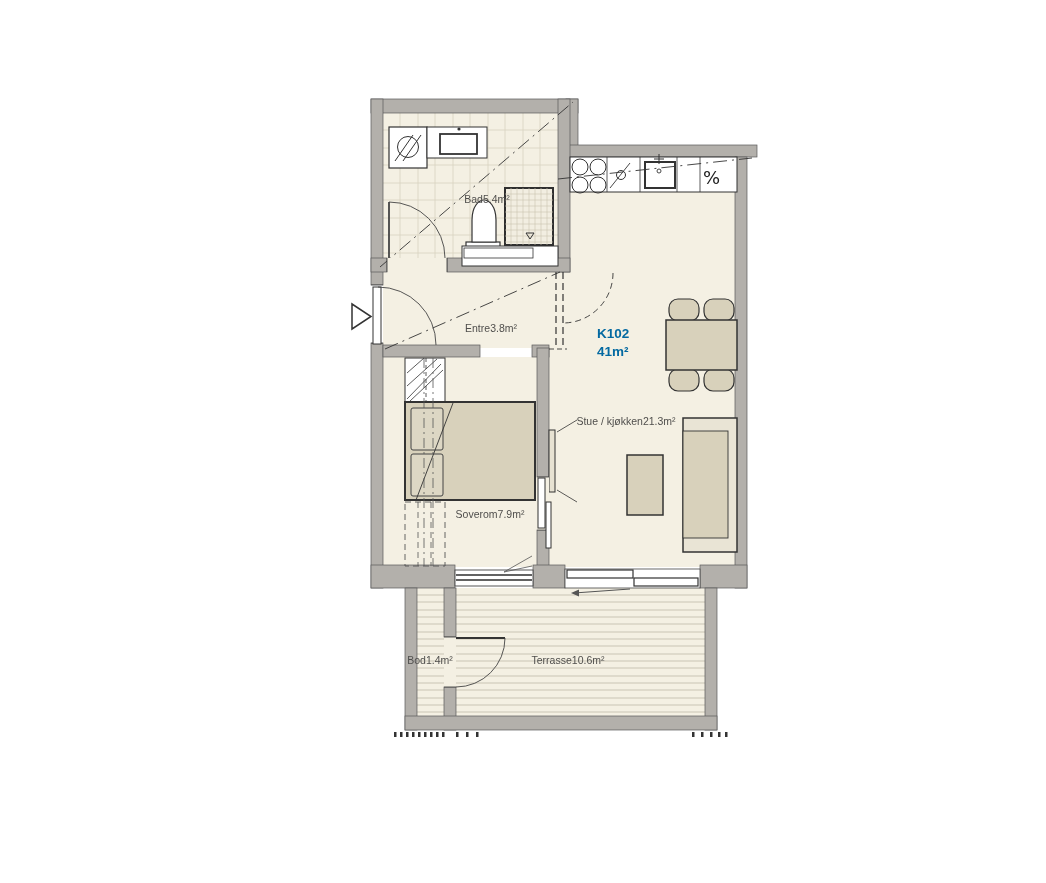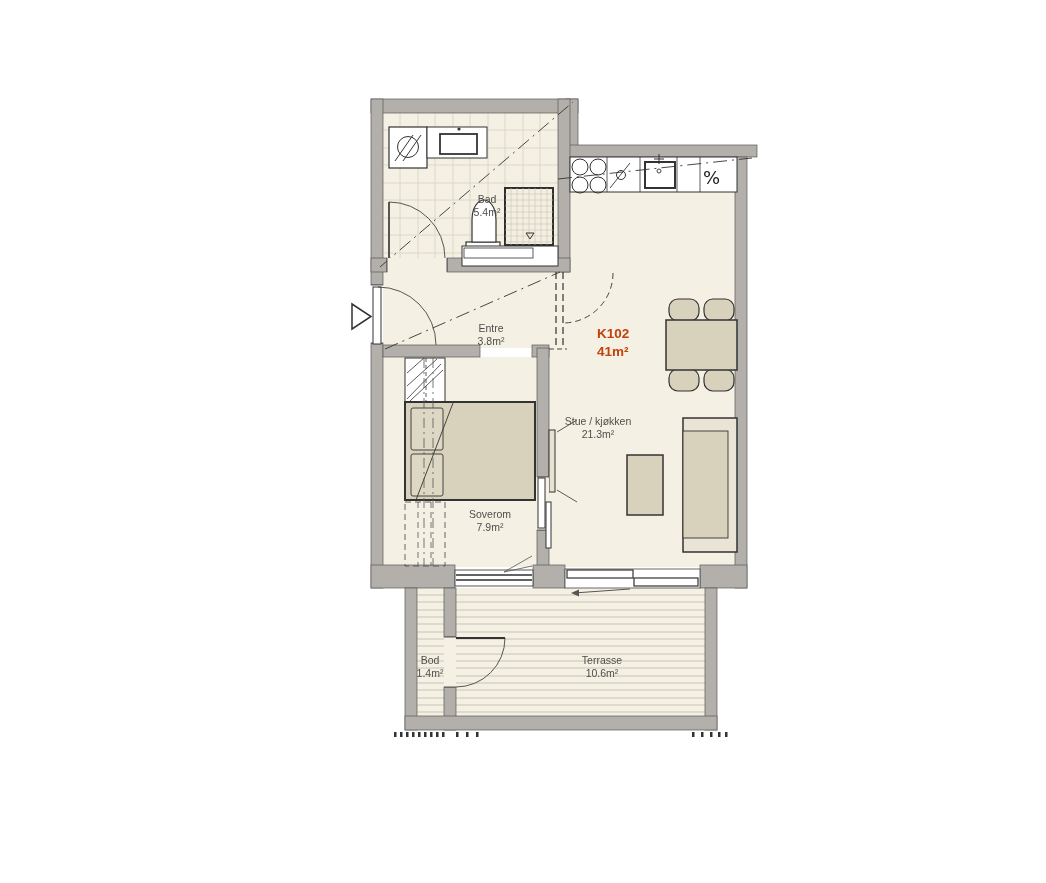--- a/index.html
+++ b/index.html
@@ -1,22 +1,22 @@
 <!DOCTYPE html>
 <html><head>
 <meta charset="utf-8">
 <style>
   html,body{margin:0;padding:0;background:#ffffff;}
   .canvas{position:relative;width:1046px;height:883px;background:#ffffff;overflow:hidden;
           font-family:"Liberation Sans",sans-serif;}
   svg{position:absolute;left:0;top:0;}
-  .room-label{position:absolute;transform:translateX(-50%);display:flex;flex-direction:column;
+  .room-label{position:absolute;transform:translateX(-50%);display:flex;flex-direction:row;
               align-items:center;font-size:10.5px;color:#4f4e4c;line-height:1.2;white-space:nowrap;}
   .unit-label{position:absolute;left:597px;top:325px;font-size:13.5px;font-weight:bold;
-              color:#c2410c;line-height:1.3;white-space:nowrap;}
+              color:#0369a1;line-height:1.3;white-space:nowrap;}
 </style>
 </head>
 <body>
 
 <div class="canvas">
 
 <svg width="1046" height="883" viewBox="0 0 1046 883">
 
   <g>
     <rect x="383" y="113" width="175" height="145" fill="#f4f0e3"></rect>
@@ -205,33 +205,33 @@
 </svg>
 
   <div class="room-label" style="left:487px;top:193px">
     <span>Bad</span>
     <span>5.4m²</span>
   </div>
   <div class="room-label" style="left:491px;top:322px">
     <span>Entre</span>
     <span>3.8m²</span>
   </div>
-  <div class="room-label" style="left:598px;top:415px">
+  <div class="room-label" style="left:626px;top:415px">
     <span>Stue / kjøkken</span>
     <span>21.3m²</span>
   </div>
   <div class="room-label" style="left:490px;top:508px">
     <span>Soverom</span>
     <span>7.9m²</span>
   </div>
   <div class="room-label" style="left:430px;top:654px">
     <span>Bod</span>
     <span>1.4m²</span>
   </div>
-  <div class="room-label" style="left:602px;top:654px">
+  <div class="room-label" style="left:568px;top:654px">
     <span>Terrasse</span>
     <span>10.6m²</span>
   </div>
   <div class="unit-label">
     <div>K102</div>
     <div>41m²</div>
   </div>
 
 </div>
 

